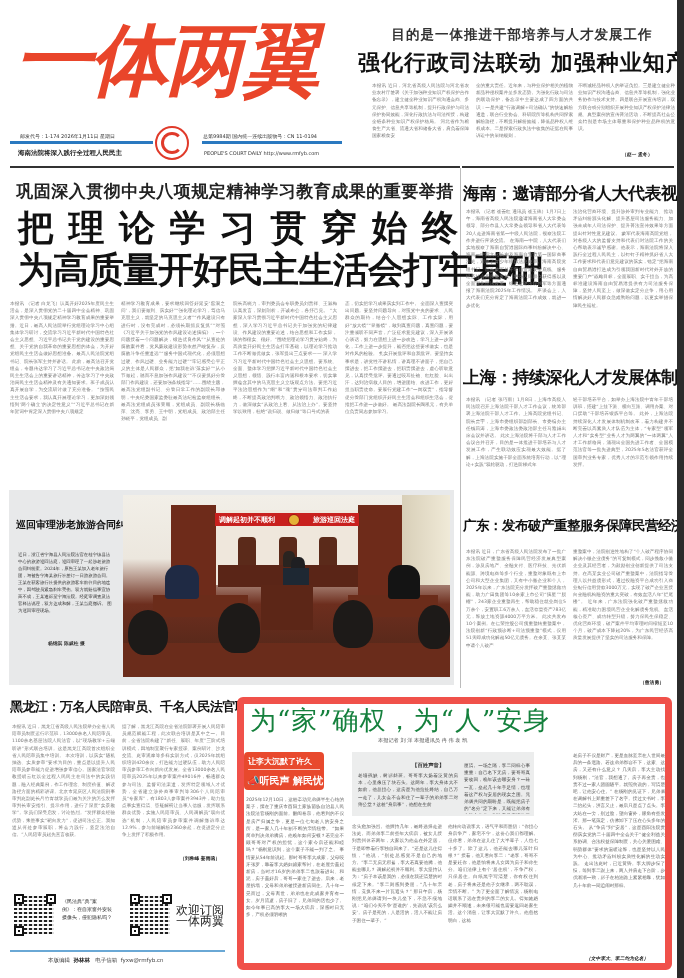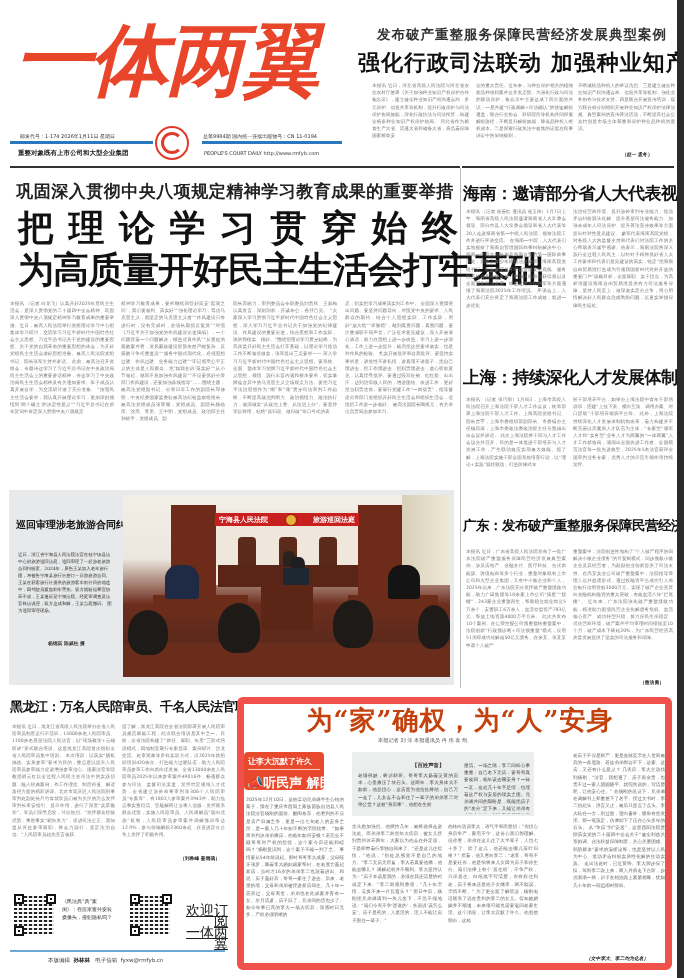--- a/index.html
+++ b/index.html
@@ -48,61 +48,61 @@
   .p-clerk { position: absolute; left: 138px; top: 90px; width: 52px; height: 45px; background: #5c2617; }
   .p-monitor { position: absolute; left: 160px; top: 73px; width: 26px; height: 18px; background: #1e2833; }
   .p-head { position: absolute; border-radius: 50% 50% 40% 40%; background: #1d1a18; }
   .p-rail { position: absolute; left: 0; top: 148px; width: 327px; height: 34px; background: #6a2c1b; }
   .p-window { position: absolute; right: 0; top: 0; width: 48px; height: 90px; background: linear-gradient(90deg, #d8cfb8, #f0ead8); }
   .p-person { position: absolute; border-radius: 40% 40% 10% 10%; }
 
   .hlj-title { left: 10px; top: 698px; width: 220px; font-size: 13px; font-weight: bold; color: #111; text-align: center; white-space: nowrap; letter-spacing: -0.5px; }
 
   .red-box { left: 237px; top: 697px; width: 435px; height: 273px; border: 7px solid #f0514a; border-radius: 6px; background: #fff; }
-  .red-title { left: 250px; top: 703px; width: 420px; text-align: center; font-size: 26px; font-weight: bold; color: #c2410c; letter-spacing: 1px; white-space: nowrap; }
+  .red-title { left: 250px; top: 703px; width: 420px; font-size: 26px; font-weight: normal; color: #15803d; letter-spacing: 1px; white-space: nowrap; }
   .red-byline { left: 378px; top: 737px; font-size: 5.2px; color: #555; }
   .red-badge { left: 244px; top: 752px; width: 80px; height: 38px; background: #e8492d; border-radius: 4px; color: #fff; }
   .badge-l1 { position: absolute; left: 4px; top: 4px; font-size: 8px; font-weight: bold; font-family: "DejaVu Sans", sans-serif; white-space: nowrap; }
-  .badge-l2 { position: absolute; left: 3px; top: 22px; font-size: 13px; font-weight: bold; font-family: "DejaVu Sans", sans-serif; white-space: nowrap; }
+  .badge-l2 { position: absolute; left: 3px; top: 22px; font-size: 10px; font-weight: bold; font-family: "DejaVu Sans", sans-serif; white-space: nowrap; }
   .badge-line { position: absolute; left: 4px; top: 17px; width: 72px; height: 1px; background: #fff; opacity: 0.7; }
   .gray-quote { left: 352px; top: 752px; width: 182px; height: 64px; background: #eceded; }
   .quote-head { position: absolute; left: 60px; top: 10px; font-size: 5.4px; font-weight: bold; color: #333; }
 
   .qr { width: 40px; height: 40px; background:
         repeating-linear-gradient(0deg, #222 0 2px, #fff 2px 4px),
         #fff; position: absolute; }
   .qr-mask { position: absolute; inset: 0; background:
         repeating-linear-gradient(90deg, transparent 0 3px, rgba(255,255,255,0.85) 3px 5px); }
   .qr-corner { position: absolute; width: 10px; height: 10px; border: 2px solid #111; background: #fff; }
   .qr-corner::after { content: ""; position: absolute; left: 2px; top: 2px; width: 2px; height: 2px; background: #111; }
 
   .footer-rule { left: 10px; top: 950px; width: 215px; height: 2px; background: #6aa8d5; }
   .footer-text { left: 48px; top: 957px; font-size: 5.5px; color: #444; font-family: "DejaVu Sans", sans-serif; white-space: nowrap; }
   .footer-text b { color: #111; }
   .qr-cap { font-size: 5px; line-height: 8px; color: #333; }
-  .subscribe { font-size: 14px; color: #222; text-align: right; line-height: 11px; font-family: "DejaVu Sans", sans-serif; text-decoration: underline; }
+  .subscribe { font-size: 12px; color: #222; text-align: left; line-height: 11px; font-family: "DejaVu Sans", sans-serif; }
 
   .credit { font-size: 4.8px; color: #222; font-weight: bold; }
   .right-bar { left: 677px; top: 0; width: 7px; height: 978px; background: #2b2b2b; }
 </style>
 </head>
 <body>
 
 <div class="abs masthead-title">一体两翼</div>
 <div class="abs meta-left">邮发代号：1-174  2026年1月11日  星期日</div>
 <div class="abs meta-right">总第9984期  国内统一连续出版物号：CN 11-0194</div>
 <div class="abs blue-bar-left"></div>
 <div class="abs blue-bar-right"></div>
-<div class="abs sponsor">重整对象既有上市公司和大型企业集团</div>
+<div class="abs sponsor">海南法院将深入践行全过程人民民主</div>
 <div class="abs eng-name">PEOPLE'S COURT DAILY  http://www.rmfyb.com</div>
 <div class="abs logo">
     <div class="logo-inner"></div>
   </div>
 
-<div class="abs hb-kicker">发布破产重整服务保障民营经济发展典型案例</div>
+<div class="abs hb-kicker">目的是一体推进干部培养与人才发展工作</div>
 <div class="abs hb-title">强化行政司法联动  加强种业知产保护</div>
 <div class="abs body-text" style="left:372px;top:82px;width:97px;height:74px;">本报讯  近日，河北省高级人民法院与河北省农业农村厅签署《关于加强种业知识产权保护合作备忘录》，建立健全种业知识产权沟通会商、多元保护、信息共享等机制，提升行政保护与司法保护协同效能，深化行政执法与司法衔接，构建全链条种业知识产权保护格局。  河北省作为粮食生产大省、流通大省和储备大省，肩负着保障国家粮食安</div>
 <div class="abs body-text" style="left:476px;top:82px;width:97px;height:74px;">全的重大责任。近年来，与种业保护相关的植物新品种侵权案件呈多发态势。为强化行政与司法的联动保护，备忘录中主要达成了四方面的共识：一是共建“行政调解+司法确认”的快速解纷通道，联合行业协会、科研院所等机构共同探索解纷路径，不断提升解纷效能，降低品种权人维权成本。二是探索行政执法中收集的证据在民事诉讼中的采纳规则，</div>
 <div class="abs body-text" style="left:578px;top:82px;width:97px;height:68px;">不断减轻品种权人的举证负担。三是建立健全种业知识产权沟通会商、信息共享等机制，强化业务协作与技术支持。四是联合开展宣传培训，双方联合或分别组织开展种业知识产权保护法律法规、典型案例的宣传普法活动，不断提高社会公众特别是市场主体尊重和保护种业品种权的意识。</div>
 <div class="abs credit" style="left:622px;top:151px;">（赵一  孟冬）</div>
 
 <div class="abs rule-top"></div>
 <div class="abs rule-right-top"></div>
 <div class="abs vrule"></div>
 
@@ -140,21 +140,21 @@
 <div class="abs photo-box"></div>
 <div class="abs photo-title">巡回审理涉老旅游合同纠纷案</div>
 <div class="abs photo-cap">近日，浙江省宁海县人民法院法官在桂宁镇县法中心的旅游巡回法庭，巡回审理了一起涉老旅游合同纠纷案。2024年，原告王某加入老年旅行团，与被告宁海某旅行社签订一日游旅游合同。王某在获客旅行社提供的旅游客车前往目的地途中，因驾驶员紧急刹车受伤。双方就赔偿事宜协商不成，王某遂诉至宁海法院。经庭审调查及法官释法说理，双方达成和解，王某当庭撤诉。  图为巡回审理现场。</div>
 <div class="abs photo-credit">杨锦淇  陈威柱  摄</div>
 <div class="abs photo">
   <div class="p-wall"></div>
   <div class="p-panel-l"></div>
   <div class="p-panel-r"></div>
   <div class="p-window"></div>
   <div class="p-banner">
-    <span>宁海县人民法院</span>
+    <span>调解起初并不顺利</span>
     <span class="p-emblem"></span>
     <span>旅游巡回法庭</span>
   </div>
   <div class="p-chair" style="left:115px;"></div>
   <div class="p-chair" style="left:156px;"></div>
   <div class="p-chair" style="left:196px;"></div>
   <div class="p-bench"></div>
   <div class="p-person" style="left:160px;top:56px;width:12px;height:16px;background:#2a2420;"></div>
   <div class="p-person" style="left:168px;top:62px;width:14px;height:18px;background:#1f1f22;"></div>
   <div class="p-monitor"></div>

